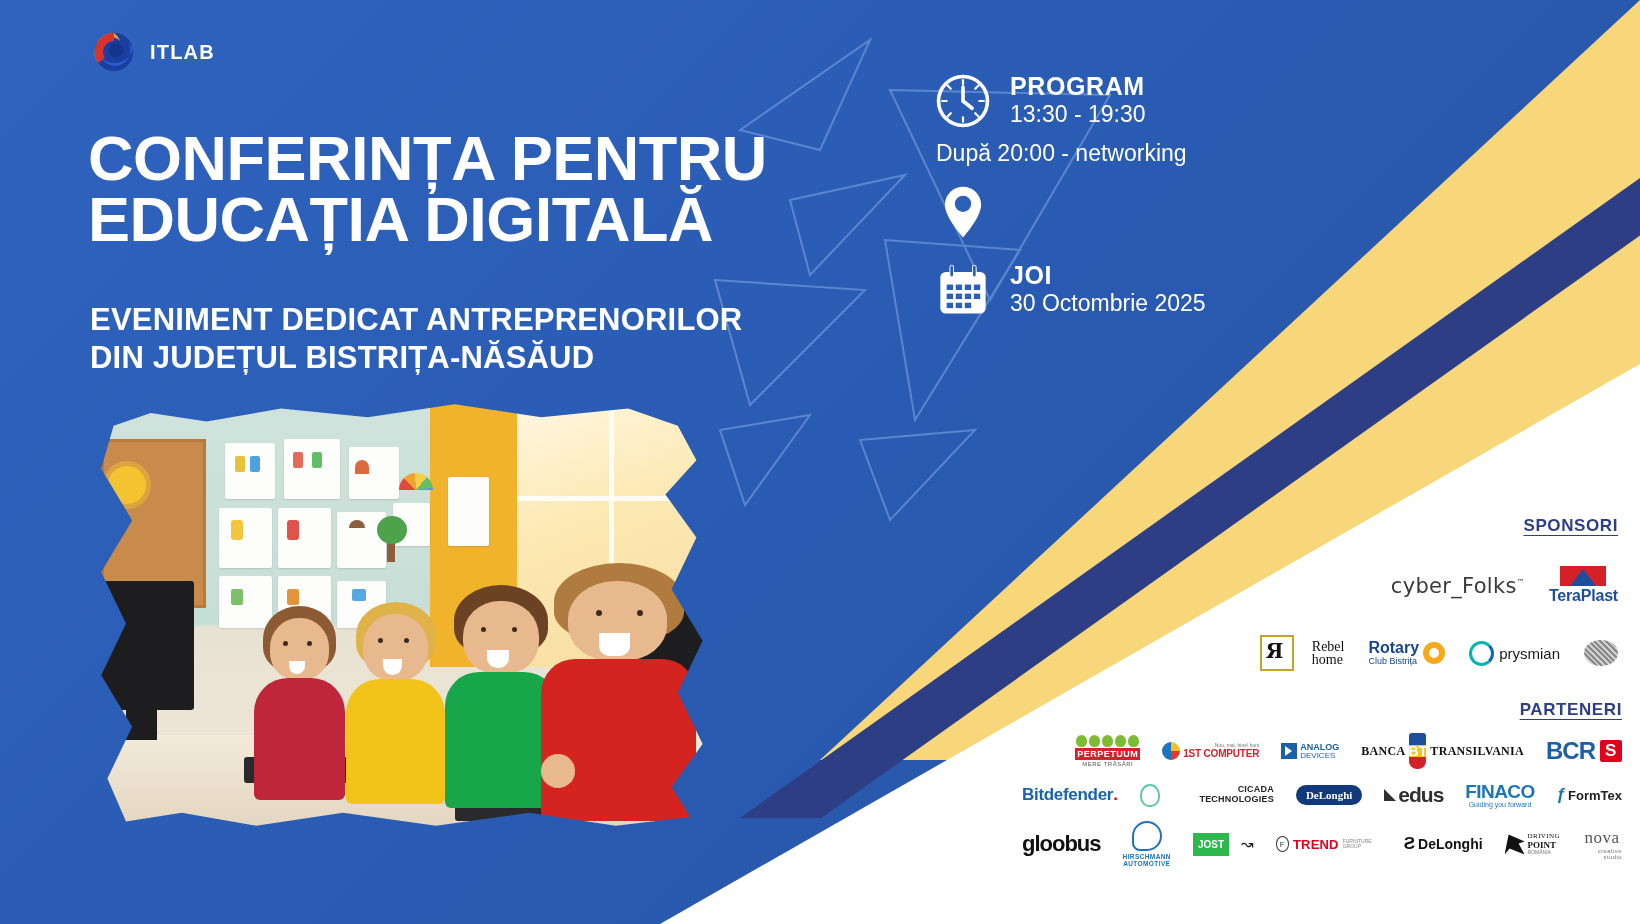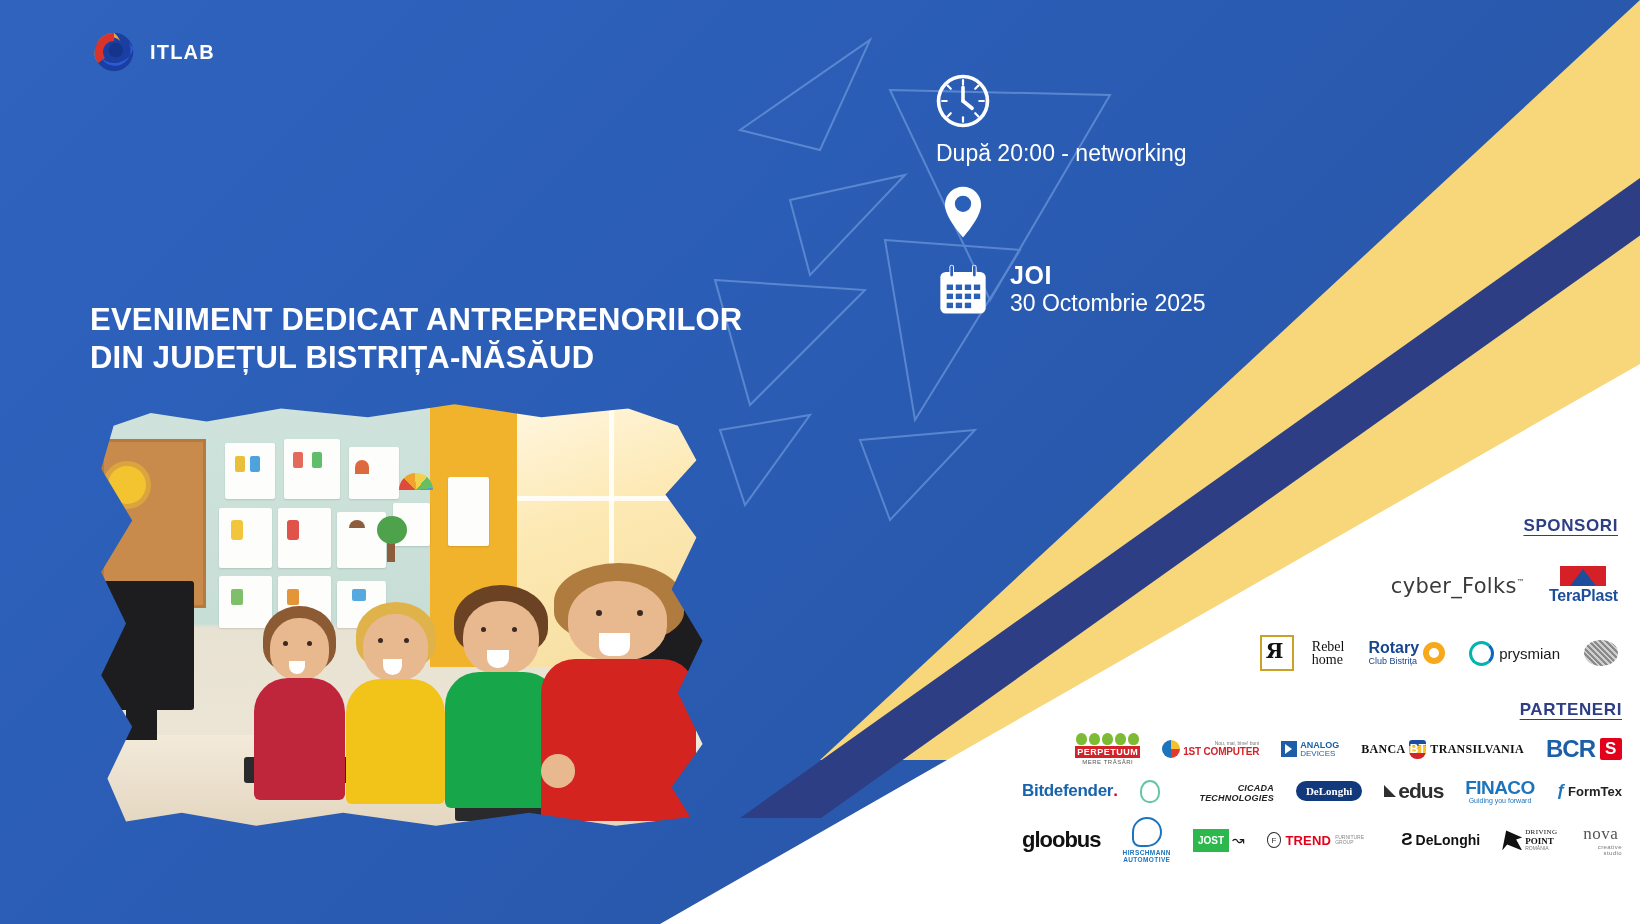--- a/index.html
+++ b/index.html
@@ -151,50 +151,50 @@
   .oc-t .a{font-size:5px;color:#777;line-height:1;}
   .oc-t .b{font-size:10px;font-weight:bold;color:#D2232A;letter-spacing:-.2px;}
   .analog{display:flex;align-items:center;gap:3px;}
   .an-m{width:16px;height:16px;background:#1C5FA8;position:relative;}
   .an-m::after{content:"";position:absolute;left:4px;top:3px;border-left:7px solid #fff;border-top:5px solid transparent;border-bottom:5px solid transparent;}
   .an-t{text-align:left;line-height:1;}
   .an-t .a{font-size:9px;font-weight:bold;color:#1C5FA8;}
   .an-t .b{font-size:8px;color:#1C5FA8;}
   .btrans{display:flex;align-items:center;gap:4px;font-family:"Liberation Serif",serif;}
   .btrans .w{font-size:12px;font-weight:bold;color:#111;letter-spacing:.3px;}
-  .bt-shield{width:17px;height:19px;background:linear-gradient(#1C4E9C 33%,#F4C430 33% 66%,#D2232A 66%);
+  .bt-shield{width:17px;height:36px;background:linear-gradient(#1C4E9C 33%,#F4C430 33% 66%,#D2232A 66%);
      border-radius:3px 3px 8px 8px;display:flex;align-items:center;justify-content:center;
-     color:#fff;font-size:12px;font-weight:bold;font-family:"Liberation Sans",sans-serif;}
+     color:#fff;font-size:14px;font-weight:bold;font-family:"Liberation Sans",sans-serif;}
   .bcr{display:flex;align-items:center;gap:5px;}
   .bcr-t{font-size:24px;font-weight:bold;color:#1C5FA8;letter-spacing:-1px;}
   .bcr-m{width:22px;height:22px;background:#E2001A;position:relative;border-radius:2px;}
   .bcr-m::after{content:"S";position:absolute;left:5px;top:1px;color:#fff;font-size:17px;font-weight:bold;}
 
   .bitdef{font-size:17px;font-weight:bold;color:#E0001B;letter-spacing:-.3px;}
   .bitdef b{color:#1763AE;}
-  .cicada{display:flex;align-items:flex-end;gap:4px;font-style:italic;}
+  .cicada{display:flex;align-items:flex-start;gap:4px;}
   .cic-m{width:17px;height:19px;border:2px solid #63C6A8;border-radius:50% 50% 45% 45%;}
   .cic-t{font-size:9px;font-weight:bold;color:#222;letter-spacing:.2px;}
   .delonghi{border:2px solid #12397C;border-radius:14px;padding:2px 8px;background:#12397C;
      color:#fff;font-size:11px;font-weight:bold;font-family:"Liberation Serif",serif;}
   .edus{display:flex;align-items:center;gap:2px;}
   .edus-m{width:0;height:0;border-left:12px solid #2F2F2F;border-top:12px solid transparent;}
   .edus-t{font-size:21px;font-weight:bold;color:#2F2F2F;letter-spacing:-1px;}
   .finaco{display:flex;flex-direction:column;align-items:center;}
   .finaco .a{font-size:19px;font-weight:bold;color:#1C74BC;letter-spacing:-.6px;line-height:1;}
   .finaco .b{font-size:7px;color:#1C74BC;}
   .formtex{display:flex;align-items:center;gap:2px;}
   .fx-m{font-size:17px;font-weight:bold;color:#1C74BC;}
   .fx-t{font-size:13px;font-weight:bold;color:#222;}
 
   .gloobus{font-size:22px;font-weight:bold;color:#111;letter-spacing:-1px;}
   .hirsch{display:flex;flex-direction:column;align-items:center;gap:2px;}
   .hi-m{width:26px;height:26px;border:2px solid #1C74BC;border-radius:50% 50% 50% 8px;}
   .hi-t{font-size:6.5px;font-weight:bold;color:#1C74BC;text-align:center;line-height:1.15;letter-spacing:.4px;}
-  .jost{display:flex;align-items:center;gap:3px;}
+  .jost{display:flex;align-items:center;gap:12px;}
   .jost-m{background:#2DB84D;color:#fff;font-size:10px;font-weight:bold;padding:6px 5px;}
   .jost-a{font-size:15px;color:#1a1a1a;}
   .trend{display:flex;align-items:center;gap:4px;}
   .tr-c{width:14px;height:14px;border:1.5px solid #333;border-radius:50%;font-size:8px;
      display:flex;align-items:center;justify-content:center;color:#333;}
   .tr-t{font-size:13px;font-weight:bold;color:#E2001A;letter-spacing:.2px;}
   .tr-s{font-size:5px;color:#888;line-height:1.1;text-align:left;}
   .bifiads{display:flex;align-items:center;gap:3px;}
   .bf-m{font-size:17px;font-weight:bold;color:#111;}
   .bf-t{font-size:14px;font-weight:bold;color:#111;}
@@ -238,20 +238,24 @@
         <circle cx="24" cy="24" r="21" fill="#1B3FA0"></circle>
         <path d="M24 3a21 21 0 0 0-17 33 17 17 0 0 1 24-24A20.9 20.9 0 0 0 24 3z" fill="#E8A33D"></path>
         <path d="M7 36A21 21 0 0 1 24 3v9A12 12 0 0 0 12 24a12 12 0 0 0 2 6.6z" fill="#D9332B"></path>
         <path d="M40 14a17 17 0 1 1-30 16 21 21 0 0 0 35-10z" fill="#2B5BD7"></path>
         <circle cx="26" cy="22" r="8" fill="#15358C"></circle>
       </svg>
     </span>
     <span class="brand-name">ITLAB</span>
   </div>
 
+  <h1 class="title">
+    <span class="l1">CONFERINȚA PENTRU</span>
+    <span class="l2">EDUCAȚIA DIGITALĂ</span>
+  </h1>
 
   <h2 class="subtitle">
     <span>EVENIMENT DEDICAT ANTREPRENORILOR</span><br>
     <span>DIN JUDEȚUL BISTRIȚA-NĂSĂUD</span>
   </h2>
 
   <div class="info">
 
     <div class="info-row">
       <span class="info-ico">
@@ -263,20 +267,24 @@
             <line x1="9" y1="32" x2="14" y2="32"></line>
               <line x1="50" y1="32" x2="55" y2="32"></line>
             <line x1="15" y1="15" x2="18.5" y2="18.5"></line>
               <line x1="45.5" y1="45.5" x2="49" y2="49"></line>
             <line x1="49" y1="15" x2="45.5" y2="18.5"></line>
               <line x1="18.5" y1="45.5" x2="15" y2="49"></line>
           </g>
           <line x1="32" y1="32" x2="32" y2="17" stroke="#fff" stroke-width="4" stroke-linecap="round"></line>
           <line x1="32" y1="32" x2="42" y2="40" stroke="#fff" stroke-width="4" stroke-linecap="round"></line>
         </svg>
+      </span>
+      <span class="info-txt">
+        <span class="hd">PROGRAM</span>
+        <span class="sb" style="display:block">13:30 - 19:30</span>
       </span>
     </div>
 
     <div class="info-note">După 20:00 - networking</div>
 
     <div class="info-row loc">
       <span class="info-ico">
         <svg viewBox="0 0 64 64" width="58" height="58">
           <path d="M32 4C21 4 12 13 12 24c0 14 20 36 20 36s20-22 20-36C52 13 43 4 32 4z" fill="#fff"></path>
           <circle cx="32" cy="23" r="9" fill="#2B60B8"></circle>

